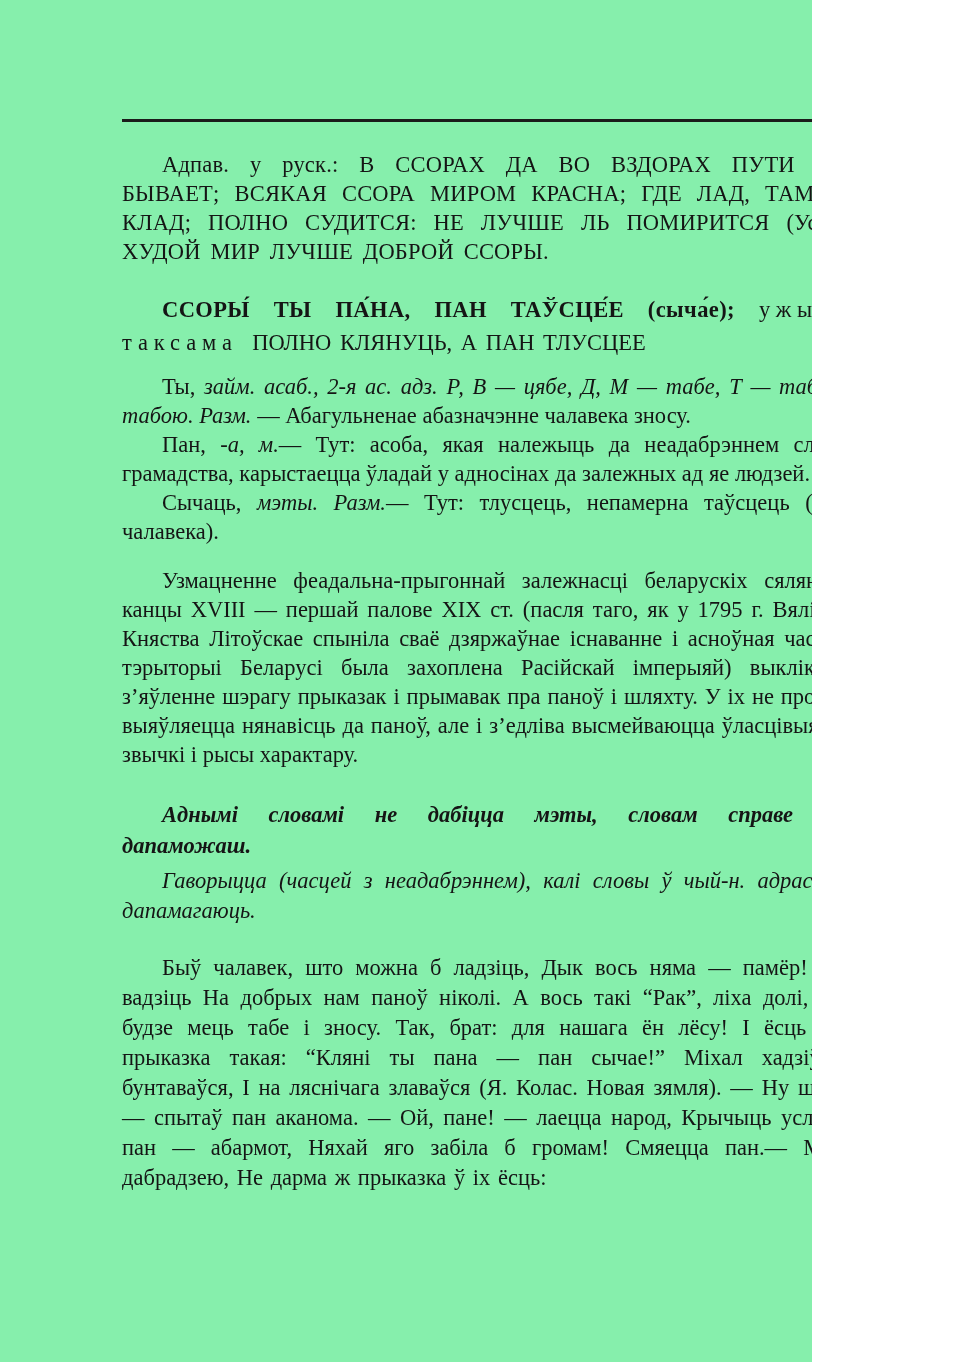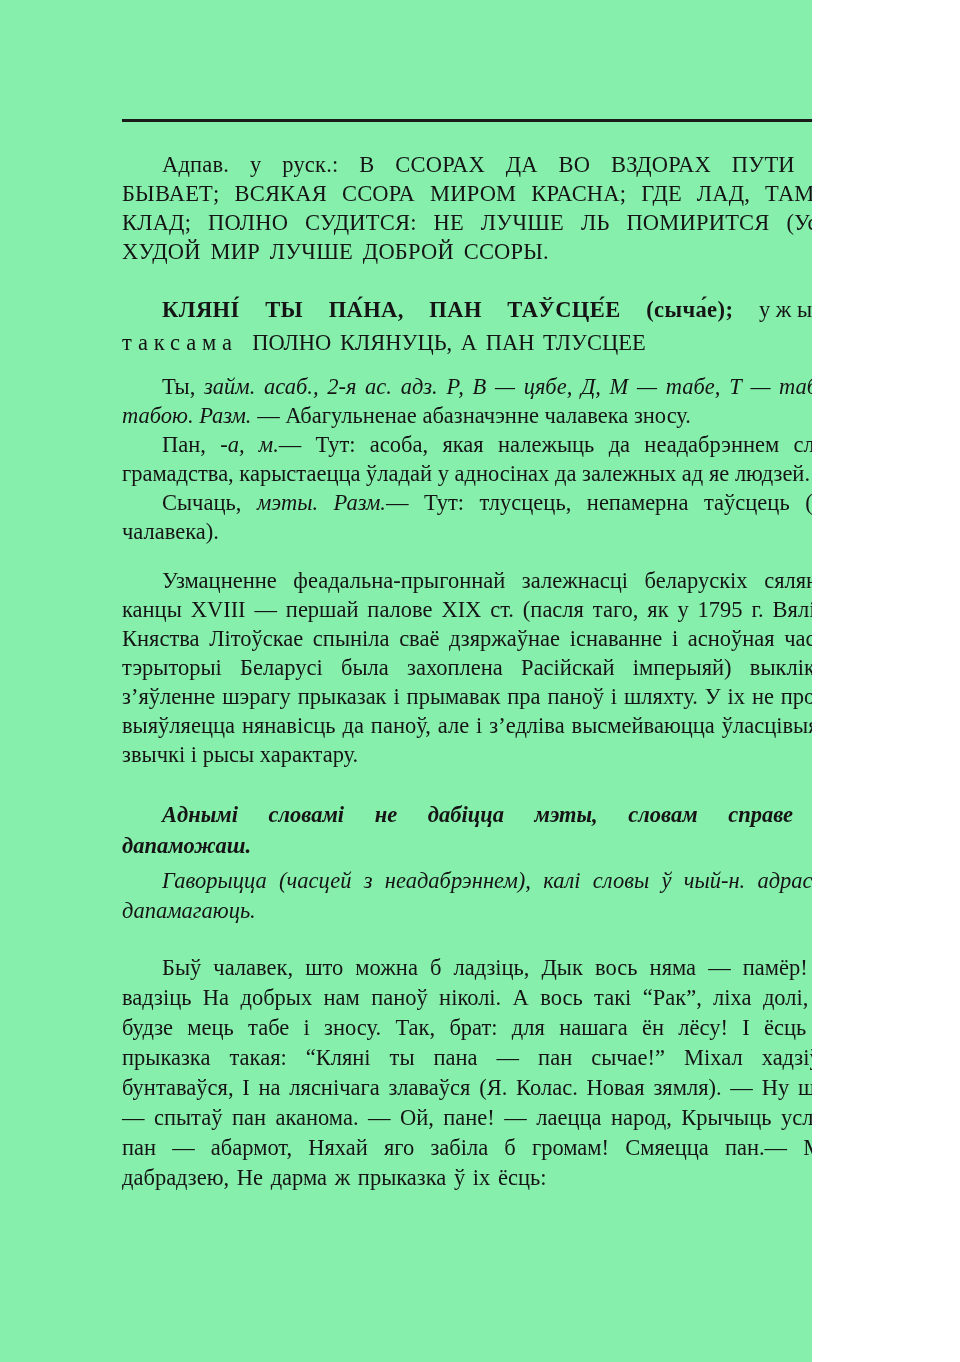--- a/index.html
+++ b/index.html
@@ -98,21 +98,21 @@
 
   <header class="page-header">
     <span class="page-number">83</span>
     <div class="header-rule"></div>
   </header>
 
   <main class="content">
 
     <p class="para russian-note"><span>Адпав. у руск.: </span><span>В ССОРАХ ДА ВО ВЗДОРАХ ПУТИ НЕ БЫВАЕТ; ВСЯКАЯ ССОРА МИРОМ КРАСНА; ГДЕ ЛАД, ТАМ И КЛАД; ПОЛНО СУДИТСЯ: НЕ ЛУЧШЕ ЛЬ ПОМИРИТСЯ (Уст.); ХУДОЙ МИР ЛУЧШЕ ДОБРОЙ ССОРЫ.</span></p>
 
-    <p class="para headline1"><b class="hw">КЛЯНІ́ ТЫ ПА́НА, ПАН ТАЎСЦЕ́Е (сыча́е); </b><span class="spaced">ужыв. таксама </span><span>ПОЛНО КЛЯНУЦЬ, А ПАН ТЛУСЦЕЕ</span></p>
+    <p class="para headline1"><b class="hw">ССОРЫ́ ТЫ ПА́НА, ПАН ТАЎСЦЕ́Е (сыча́е); </b><span class="spaced">ужыв. таксама </span><span>ПОЛНО КЛЯНУЦЬ, А ПАН ТЛУСЦЕЕ</span></p>
 
     <p class="para gloss gloss-first"><span>Ты, </span><i>займ. асаб., 2-я ас. адз. Р, В — цябе, Д, М — табе, Т — табой, табою. Разм.</i><span> — Абагульненае абазначэнне чалавека зносу.</span></p>
 
     <p class="para gloss"><span>Пан, </span><i>-а, м.</i><span>— Тут: асоба, якая належыць да неадабрэннем слаёў грамадства, карыстаецца ўладай у адносінах да залежных ад яе людзей.</span></p>
 
     <p class="para gloss"><span>Сычаць, </span><i>мэты. Разм.</i><span>— Тут: тлусцець, непамерна таўсцець (пра чалавека).</span></p>
 
     <p class="para commentary">Узмацненне феадальна-прыгоннай залежнасці беларускіх сялян у канцы XVIII — першай палове XIX ст. (пасля таго, як у 1795 г. Вялікае Княства Літоўскае спыніла сваё дзяржаўнае існаванне і асноўная частка тэрыторыі Беларусі была захоплена Расійскай імперыяй) выклікала з’яўленне шэрагу прыказак і прымавак пра паноў і шляхту. У іх не проста выяўляецца нянавісць да паноў, але і з’едліва высмейваюцца ўласцівыя ім звычкі і рысы характару.</p>
 
     <p class="para headline2">Аднымі словамі не дабіцца мэты, словам справе не дапаможаш.</p>

